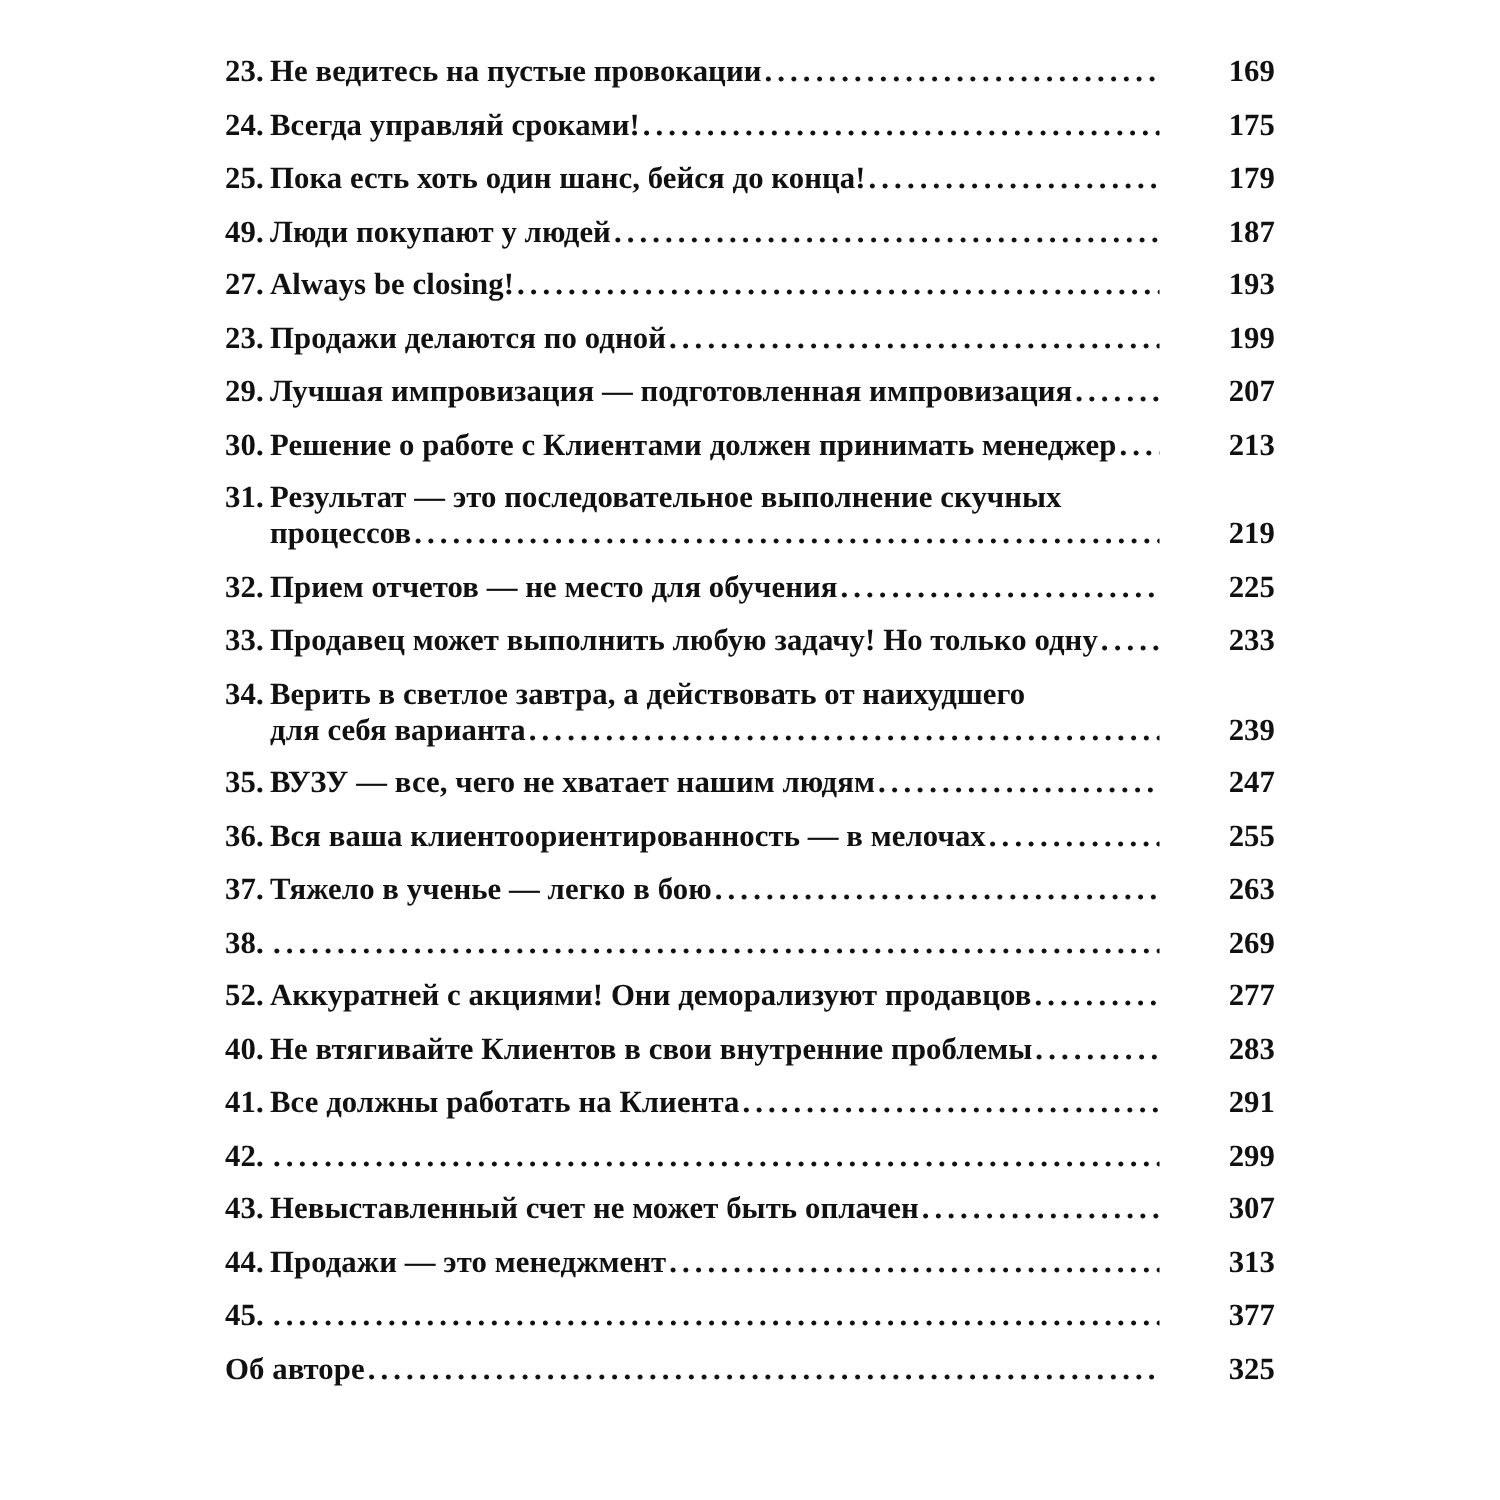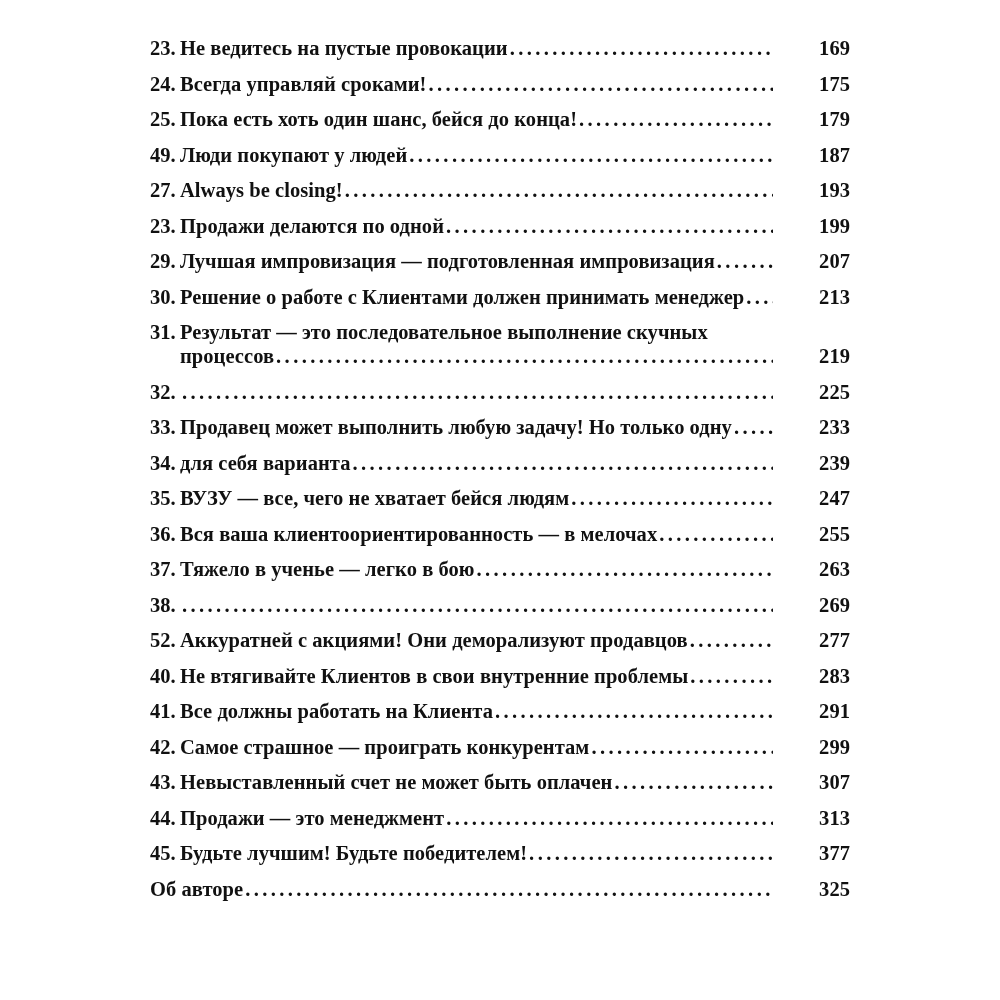--- a/index.html
+++ b/index.html
@@ -212,50 +212,52 @@
             <span class="entry-title">процессов</span>
             <span class="entry-leader">...........................................................................................................................................................................................................................</span>
             <span class="entry-page">219</span>
           </div>
         </div>
       </div>
       <div class="toc-entry">
         <span class="entry-number">32.</span>
         <div class="entry-body">
           <div class="leader-row">
+            <span class="entry-title">Прием отчетов — не место для обучения</span>
             <span class="entry-leader">...........................................................................................................................................................................................................................</span>
             <span class="entry-page">225</span>
           </div>
         </div>
       </div>
       <div class="toc-entry">
         <span class="entry-number">33.</span>
         <div class="entry-body">
           <div class="leader-row">
             <span class="entry-title">Продавец может выполнить любую задачу! Но только одну</span>
             <span class="entry-leader">...........................................................................................................................................................................................................................</span>
             <span class="entry-page">233</span>
           </div>
         </div>
       </div>
       <div class="toc-entry">
         <span class="entry-number">34.</span>
         <div class="entry-body">
+          <div class="entry-line-first">Верить в светлое завтра, а действовать от наихудшего</div>
           <div class="leader-row">
             <span class="entry-title">для себя варианта</span>
             <span class="entry-leader">...........................................................................................................................................................................................................................</span>
             <span class="entry-page">239</span>
           </div>
         </div>
       </div>
       <div class="toc-entry">
         <span class="entry-number">35.</span>
         <div class="entry-body">
           <div class="leader-row">
-            <span class="entry-title">ВУЗУ — все, чего не хватает бейся людям</span>
+            <span class="entry-title">ВУЗУ — все, чего не хватает нашим людям</span>
             <span class="entry-leader">...........................................................................................................................................................................................................................</span>
             <span class="entry-page">247</span>
           </div>
         </div>
       </div>
       <div class="toc-entry">
         <span class="entry-number">36.</span>
         <div class="entry-body">
           <div class="leader-row">
             <span class="entry-title">Вся ваша клиентоориентированность — в мелочах</span>
@@ -310,21 +312,20 @@
             <span class="entry-title">Все должны работать на Клиента</span>
             <span class="entry-leader">...........................................................................................................................................................................................................................</span>
             <span class="entry-page">291</span>
           </div>
         </div>
       </div>
       <div class="toc-entry">
         <span class="entry-number">42.</span>
         <div class="entry-body">
           <div class="leader-row">
-            <span class="entry-title">Самое страшное — проиграть конкурентам</span>
             <span class="entry-leader">...........................................................................................................................................................................................................................</span>
             <span class="entry-page">299</span>
           </div>
         </div>
       </div>
       <div class="toc-entry">
         <span class="entry-number">43.</span>
         <div class="entry-body">
           <div class="leader-row">
             <span class="entry-title">Невыставленный счет не может быть оплачен</span>
@@ -340,21 +341,20 @@
             <span class="entry-title">Продажи — это менеджмент</span>
             <span class="entry-leader">...........................................................................................................................................................................................................................</span>
             <span class="entry-page">313</span>
           </div>
         </div>
       </div>
       <div class="toc-entry">
         <span class="entry-number">45.</span>
         <div class="entry-body">
           <div class="leader-row">
-            <span class="entry-title">Будьте лучшим! Будьте победителем!</span>
             <span class="entry-leader">...........................................................................................................................................................................................................................</span>
             <span class="entry-page">377</span>
           </div>
         </div>
       </div>
       <div class="toc-entry no-number">
         <div class="entry-body">
           <div class="leader-row">
             <span class="entry-title">Об авторе</span>
             <span class="entry-leader">...........................................................................................................................................................................................................................</span>

